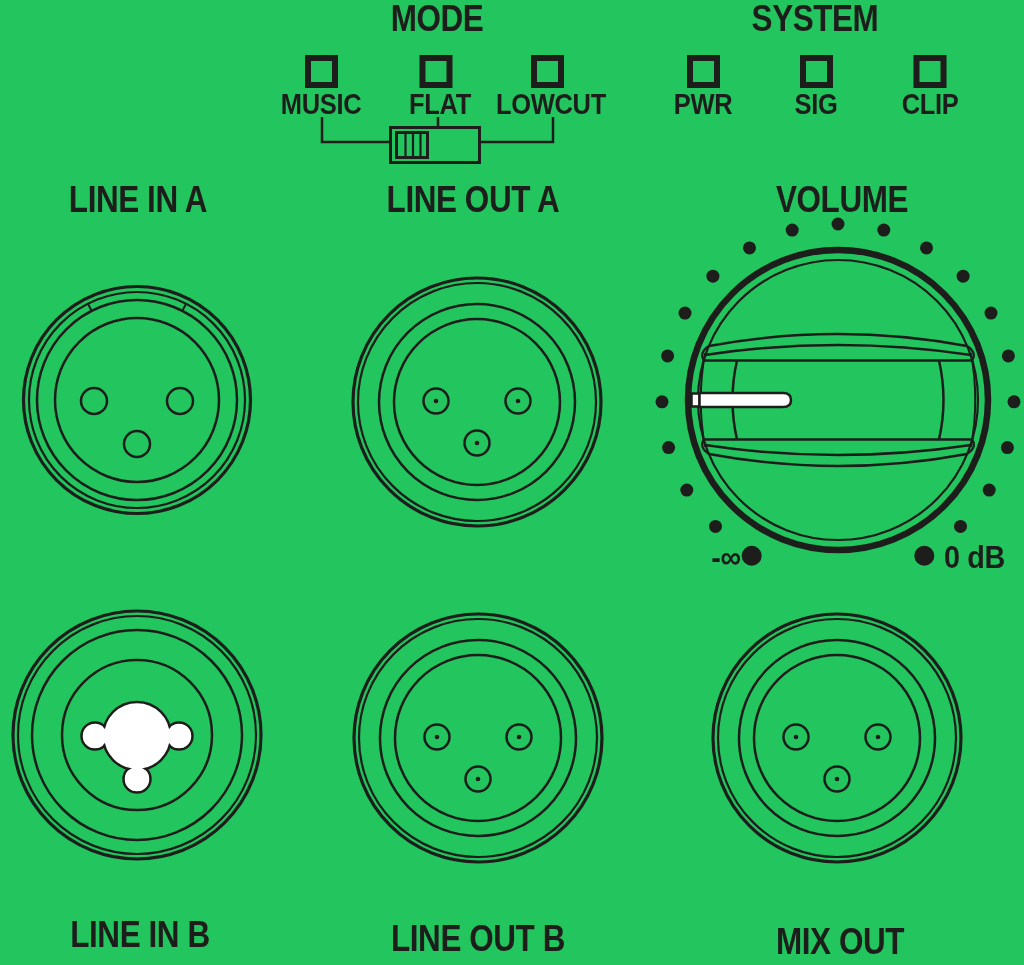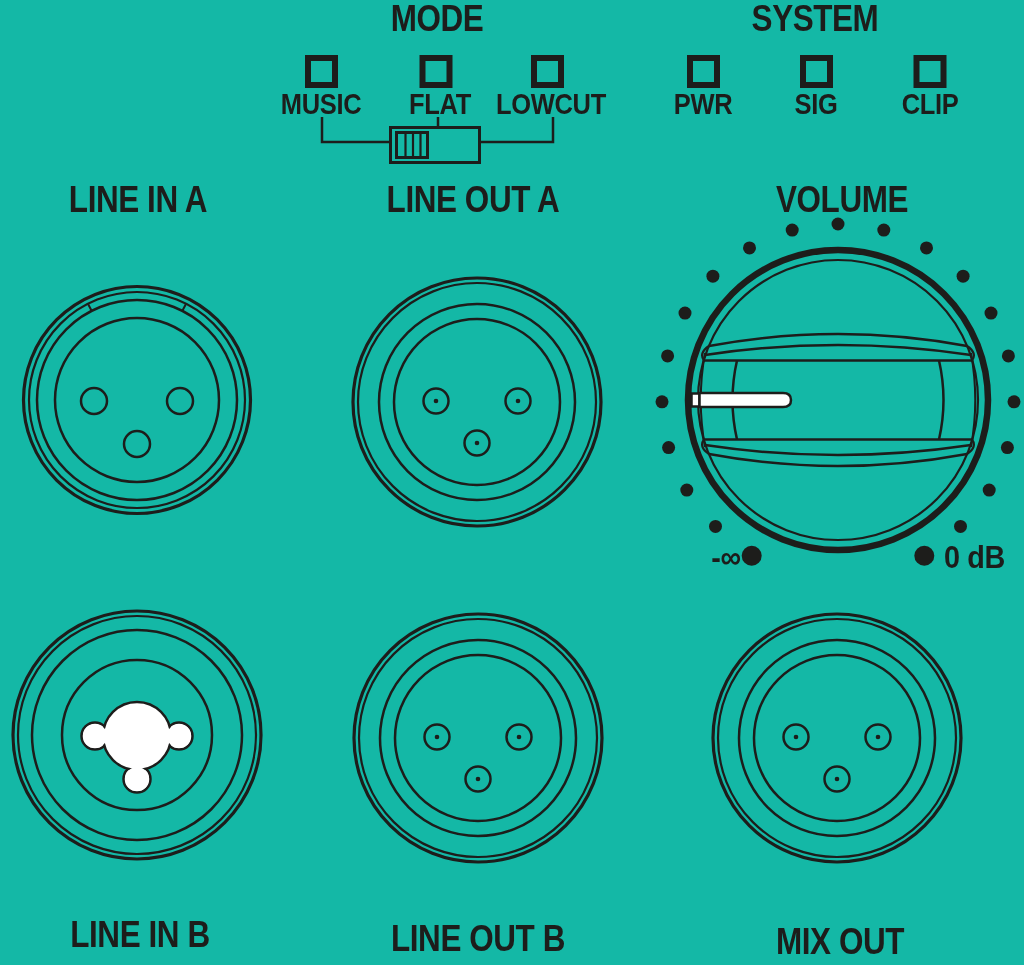--- a/index.html
+++ b/index.html
@@ -1,16 +1,16 @@
 <!DOCTYPE html>
 <html><head>
 <meta charset="utf-8">
 <style>
   html,body{margin:0;padding:0;background:#ffffff;}
-  #panel{position:relative;width:1024px;height:965px;background:#14b8a6;overflow:hidden;}
+  #panel{position:relative;width:1024px;height:965px;background:#22c55e;overflow:hidden;}
   #art{position:absolute;left:0;top:0;}
   .label{position:absolute;font-family:"Liberation Sans",sans-serif;font-weight:bold;
          color:#1d1d1b;line-height:1;white-space:nowrap;}
   .ttl{font-size:37px;letter-spacing:-0.5px;transform:translateX(-50%) scaleX(0.85);}
   .sm{font-size:30px;letter-spacing:-0.4px;transform:translateX(-50%) scaleX(0.85);}
   .dbl{font-size:32px;letter-spacing:-0.4px;}
   .db-min{transform:scaleX(0.9);transform-origin:100% 50%;}
   .db-max{transform:scaleX(0.9);transform-origin:0 50%;}
 </style>
 </head>

